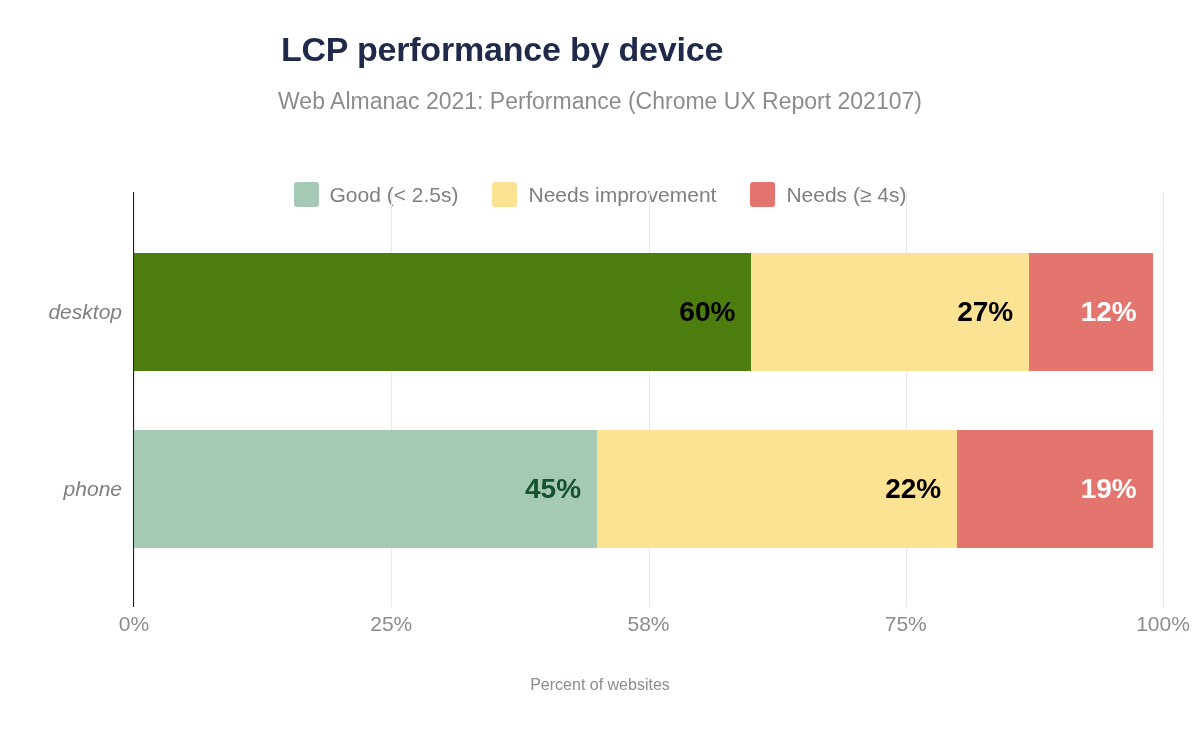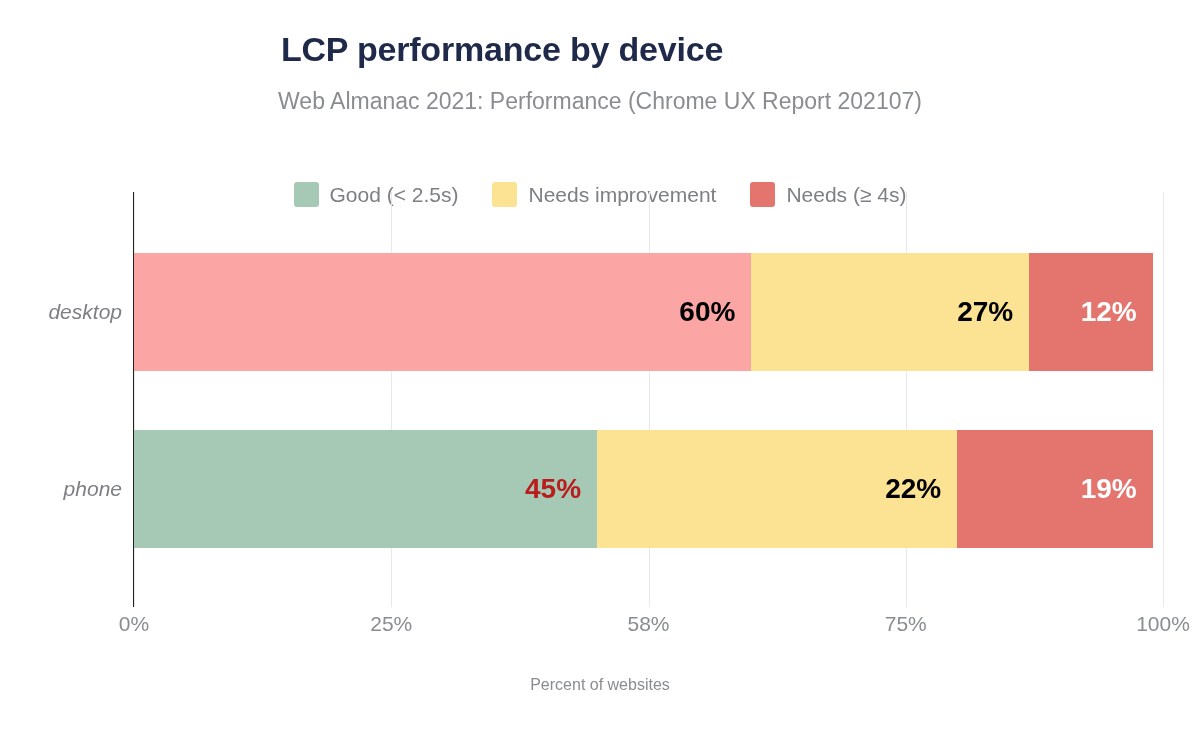--- a/index.html
+++ b/index.html
@@ -200,33 +200,33 @@
   <div class="axis-y-line"></div>
 
   <div class="plot-area" id="plot-area">
 
   <div class="gridline" style="left: 0px;"></div>
       <div class="gridline" style="left: 257.25px;"></div>
       <div class="gridline" style="left: 514.5px;"></div>
       <div class="gridline" style="left: 771.75px;"></div>
       <div class="gridline" style="left: 1029px;"></div>
       <div class="bar-row row-0">
-        <div class="segment" style="width: 617.4px; background: #fca5a5;">
+        <div class="segment" style="width: 617.4px; background: #4d7c0f;">
           <span class="segment-label" style="color: rgb(0, 0, 0);">60%</span>
         </div>
         <div class="segment" style="width: 277.83px; background: rgb(252, 226, 147);">
           <span class="segment-label" style="color: rgb(0, 0, 0);">27%</span>
         </div>
         <div class="segment" style="width: 123.48px; background: rgb(228, 117, 110);">
           <span class="segment-label" style="color: rgb(255, 255, 255);">12%</span>
         </div>
       </div>
       <div class="bar-row row-1">
         <div class="segment" style="width: 463.05px; background: rgb(166, 201, 182);">
-          <span class="segment-label" style="color: #b91c1c;">45%</span>
+          <span class="segment-label" style="color: #14532d;">45%</span>
         </div>
         <div class="segment" style="width: 360.15px; background: rgb(252, 226, 147);">
           <span class="segment-label" style="color: rgb(0, 0, 0);">22%</span>
         </div>
         <div class="segment" style="width: 195.51px; background: rgb(228, 117, 110);">
           <span class="segment-label" style="color: rgb(255, 255, 255); margin-left: 28px;">19%</span>
         </div>
       </div>
     </div>
 

